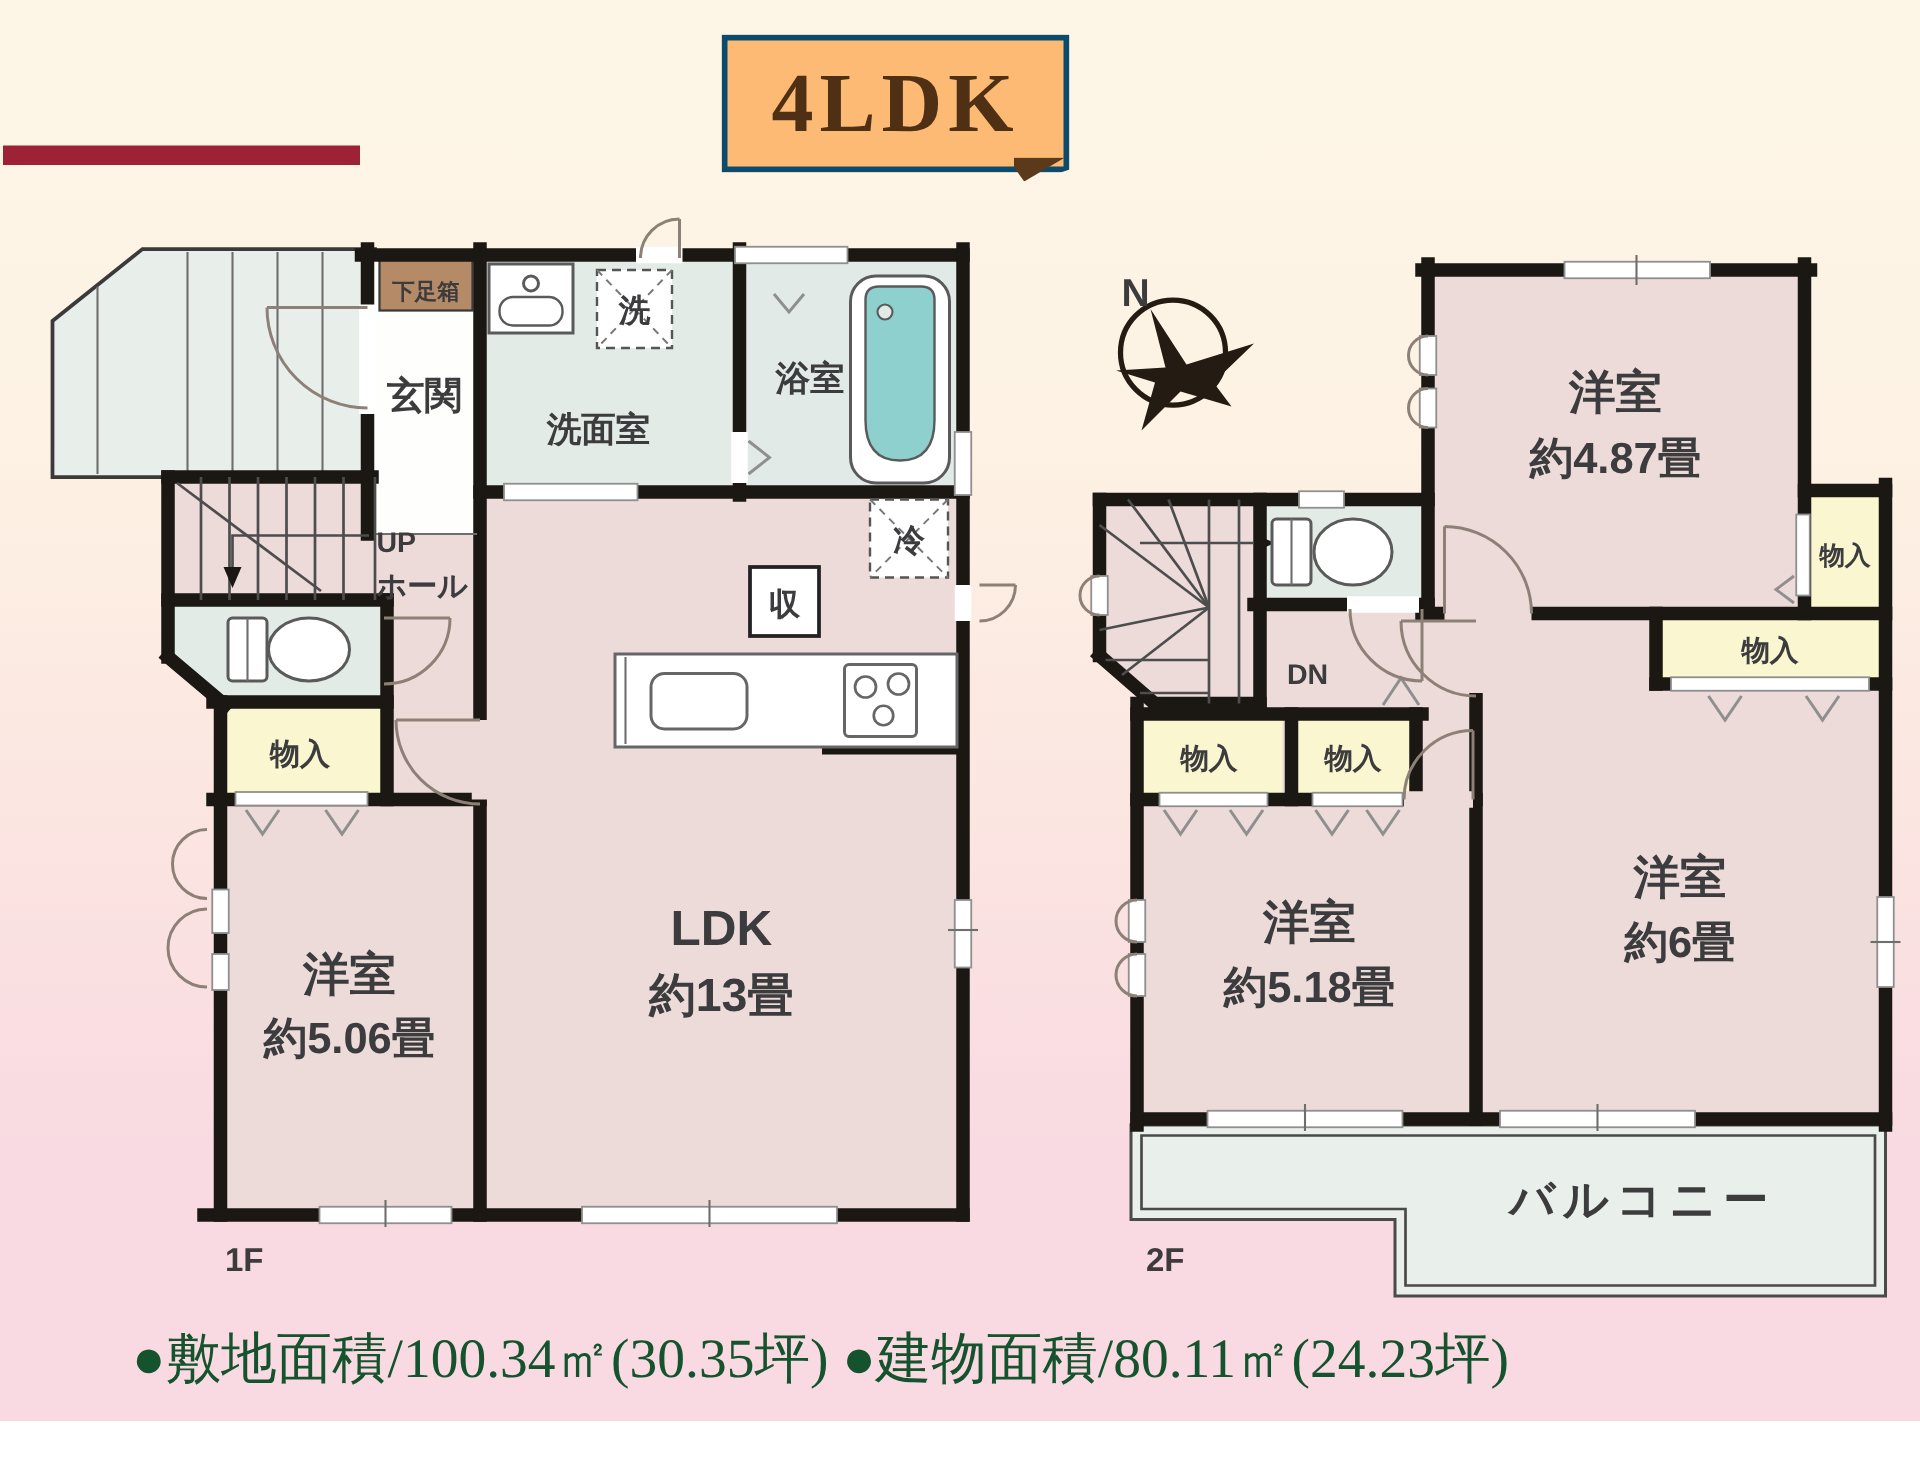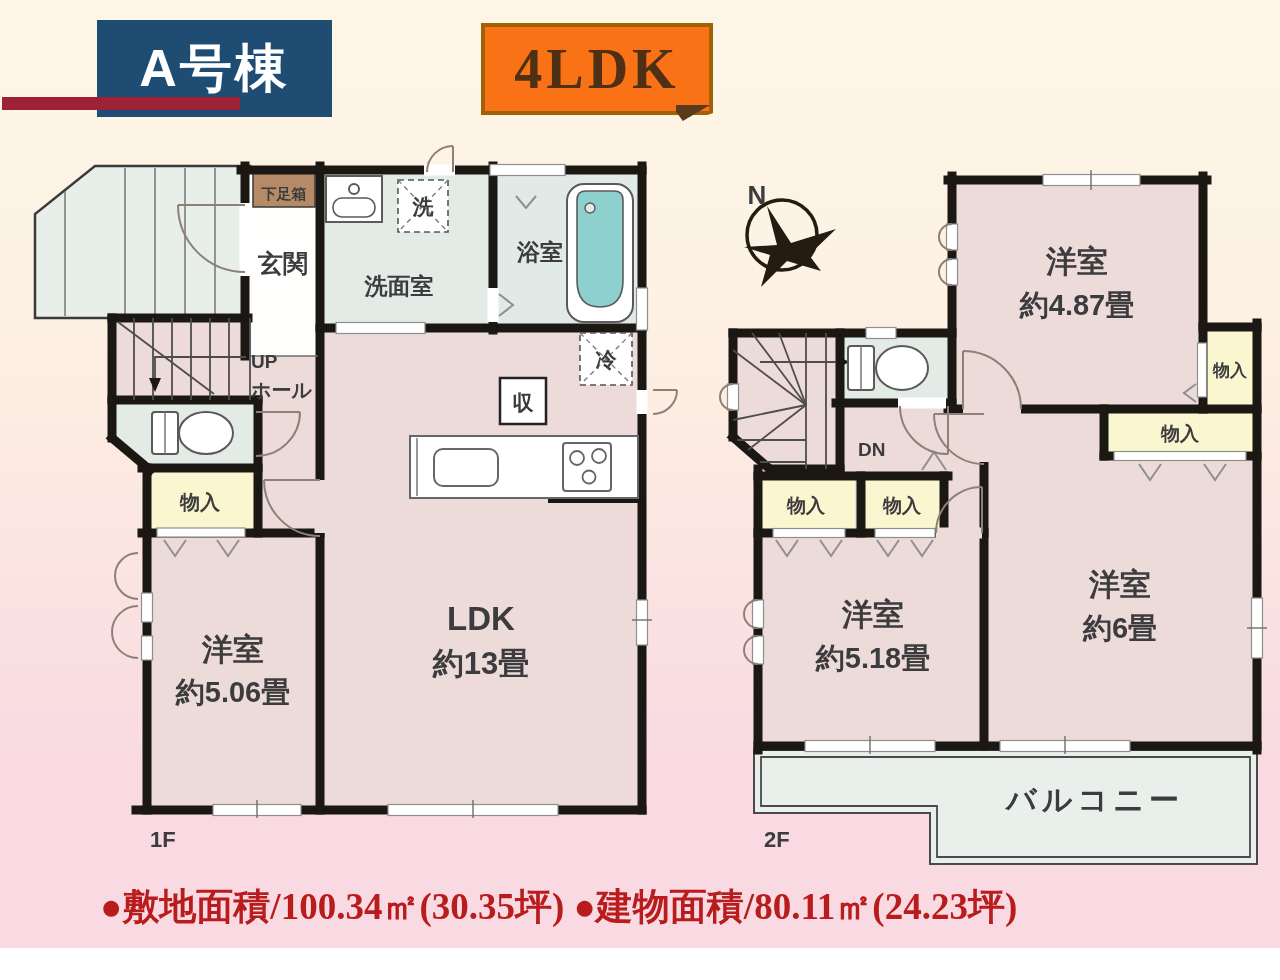--- a/index.html
+++ b/index.html
@@ -9,30 +9,30 @@
     background:linear-gradient(180deg,#fdf6e7 0%,#fdf2e3 30%,#fbe4e1 58%,#f9dae2 78%,#f9d9e2 96.7%,#ffffff 96.7%,#ffffff 100%);
   }
   .stage{position:absolute;inset:0}
   svg.plan{position:absolute;left:0;top:0}
 
   
   .badge-a{position:absolute;left:97px;top:20px;width:235px;height:97px;background:#1e4c72;
     display:flex;align-items:center;justify-content:center}
   .badge-a .txt{color:#ffffff;font-size:52px;font-weight:bold;letter-spacing:3px}
   .badge-a-bar{position:absolute;left:2px;top:97px;width:238px;height:13px;background:#9d2235}
-  .badge-ldk{position:absolute;left:481px;top:23px;width:224px;height:84px;background:#f97316;
-    border:4px solid #a16207;display:flex;align-items:center;justify-content:center;
+  .badge-ldk{position:absolute;left:481px;top:23px;width:224px;height:84px;background:#fdba74;
+    border:4px solid #0c4a6e;display:flex;align-items:center;justify-content:center;
     clip-path:polygon(0 0,100% 0,100% calc(100% - 2px),calc(100% - 6px) 100%,0 100%)}
   .badge-ldk .txt{color:#4f3014;font-size:56px;font-weight:bold;letter-spacing:4px;
     font-family:"Liberation Serif","DejaVu Serif",serif}
   .badge-fold{position:absolute;left:676px;top:105px;width:34px;height:16px;background:#5b3a1b;
     clip-path:polygon(0 0,100% 0,20% 100%,0 40%)}
 
   
-  .footer{position:absolute;left:100px;top:886px;color:#b91c1c;font-weight:bold;
+  .footer{position:absolute;left:88px;top:886px;color:#14532d;font-weight:normal;
     font-family:"Liberation Serif","DejaVu Serif",serif;font-size:37px;line-height:42px;white-space:nowrap}
 
   
   .wall{stroke:#1b1713;stroke-width:9;fill:none;stroke-linecap:square}
   .thin{stroke:#4d4d4d;stroke-width:1.8;fill:none}
   .thinl{stroke:#6e6e6e;stroke-width:1.4;fill:none}
   .arc{stroke:#8d8077;stroke-width:2;fill:none}
   .fix{stroke:#5a5a5a;stroke-width:2;fill:#ffffff}
   .win{fill:#ffffff;stroke:#8f8f8f;stroke-width:1.2}
   .gapP{fill:#ecdbd9}
@@ -325,23 +325,20 @@
     <text x="858" y="456" font-size="19" class="lbs">DN</text>
     <text x="873" y="625" font-size="31" class="lbl">洋室</text>
     <text x="873" y="668" font-size="29" class="lbl">約5.18畳</text>
     <text x="1120" y="595" font-size="31" class="lbl">洋室</text>
     <text x="1120" y="638" font-size="29" class="lbl">約6畳</text>
     <text x="1095" y="810" font-size="30" class="lbl" letter-spacing="5">バルコニー</text>
     <text x="764" y="847" font-size="22" class="lbs">2F</text>
   </g>
 </svg>
 
-  <div class="badge-a">
-    <span class="txt">A号棟</span>
-  </div>
   <div class="badge-a-bar"></div>
   <div class="badge-ldk">
     <span class="txt">4LDK</span>
   </div>
   <div class="badge-fold"></div>
 
   <div class="footer">
     <div>●敷地面積/100.34㎡(30.35坪) ●建物面積/80.11㎡(24.23坪)</div>
   </div>
 

